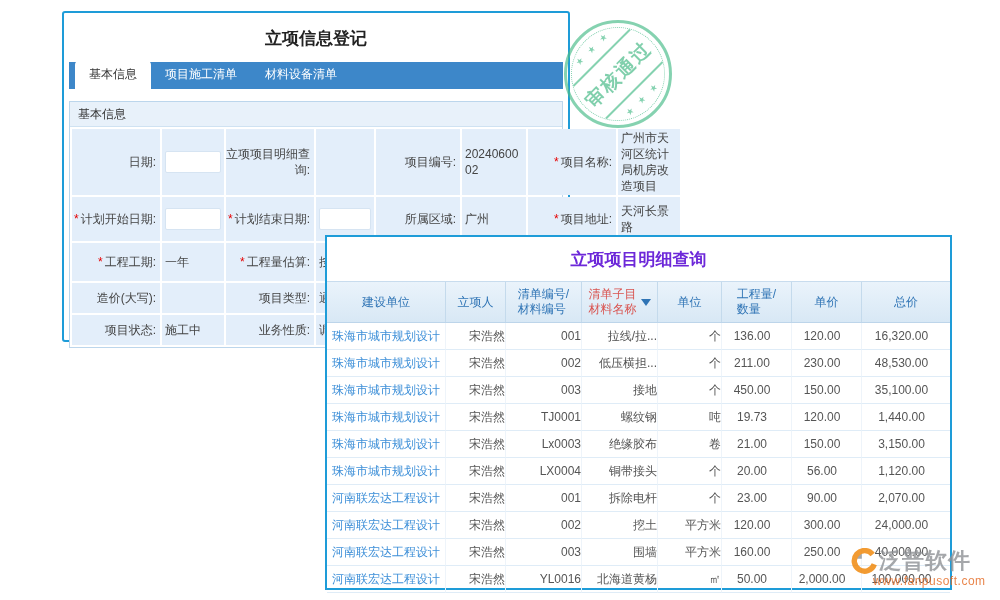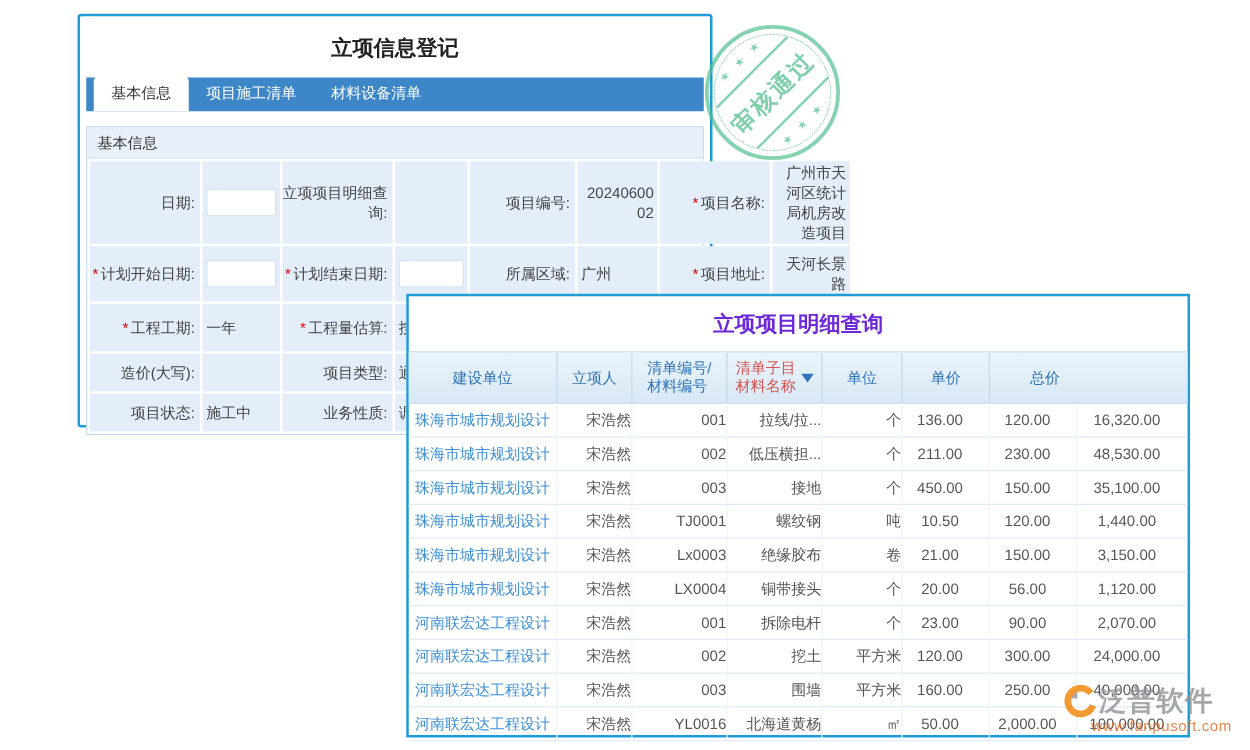--- a/index.html
+++ b/index.html
@@ -13,21 +13,21 @@
   .tabbar { margin:0 5px; height:27px; background:#3d87c9; display:flex; align-items:flex-end; }
   .tab { padding:5px 14px 6px; font-size:12px; color:#fff; cursor:pointer; }
   .tab.active { background:#fff; color:#333; border-radius:4px 4px 0 0; margin-left:6px; }
   .panel { margin:12px 5px 0; border:1px solid #bcd6ec; background:#fff; }
   .panel-head { height:25px; line-height:25px; background:#e8f1fa; border-bottom:1px solid #cfe2f2;
     font-size:12px; color:#333; padding-left:8px; }
   .form-grid { display:grid; grid-template-columns:88px 62px 88px 58px 84px 64px 88px 62px;
     grid-template-rows:66px 44px 38px 30px 30px; gap:2px; background:#fff; padding:2px; }
   .fcell { background:#e3eefa; font-size:12px; color:#444; display:flex; align-items:center; overflow:hidden; }
   .fcell.lbl { justify-content:flex-end; text-align:right; padding-right:4px; line-height:1.35; }
-  .fcell.val { padding:2px 3px; word-break:break-all; line-height:1.35;text-align:right; }
+  .fcell.val { padding:2px 3px; word-break:break-all; line-height:1.35; }
   .req { color:#e60000; margin-right:2px; }
   .mini-input { width:100%; height:22px; background:#fff; border:1px solid #d6e4f2; border-radius:2px; }
 
   
   .stamp { position:absolute; left:564px; top:20px; width:108px; height:108px; z-index:3; opacity:.68; pointer-events:none; }
   .stamp-rot { width:100%; height:100%; transform:rotate(-45deg); position:relative; }
   .stamp-circle { position:absolute; inset:0; border:3px solid #4cbd8c; border-radius:50%; }
   .stamp-circle::before { content:""; position:absolute; inset:4px; border:1px dotted #4cbd8c; border-radius:50%; }
   .stamp-line { position:absolute; left:14px; right:14px; height:2px; background:#4cbd8c; }
   .stamp-line.t { top:30px; } .stamp-line.b { top:76px; }
@@ -166,20 +166,26 @@
             <div>清单子目</div>
             <div>材料名称</div>
           </div>
           <div class="sort-arrow"></div>
         </div>
         <div class="th c4">
           <div class="lines">
             <div>单位</div>
           </div>
         </div>
+        <div class="th c5">
+          <div class="lines">
+            <div>工程量/</div>
+            <div>数量</div>
+          </div>
+        </div>
         <div class="th c6">
           <div class="lines">
             <div>单价</div>
           </div>
         </div>
         <div class="th c7">
           <div class="lines">
             <div>总价</div>
           </div>
         </div>
@@ -214,21 +220,21 @@
           <div class="td c5 right">450.00</div>
           <div class="td c6 right">150.00</div>
           <div class="td c7 right">35,100.00</div>
         </div>
         <div class="tr">
           <div class="td c0 left link">珠海市城市规划设计</div>
           <div class="td c1 center">宋浩然</div>
           <div class="td c2 center">TJ0001</div>
           <div class="td c3 center">螺纹钢</div>
           <div class="td c4 center">吨</div>
-          <div class="td c5 right">10.50</div>
+          <div class="td c5 right">19.73</div>
           <div class="td c6 right">120.00</div>
           <div class="td c7 right">1,440.00</div>
         </div>
         <div class="tr">
           <div class="td c0 left link">珠海市城市规划设计</div>
           <div class="td c1 center">宋浩然</div>
           <div class="td c2 center">Lx0003</div>
           <div class="td c3 center">绝缘胶布</div>
           <div class="td c4 center">卷</div>
           <div class="td c5 right">21.00</div>

